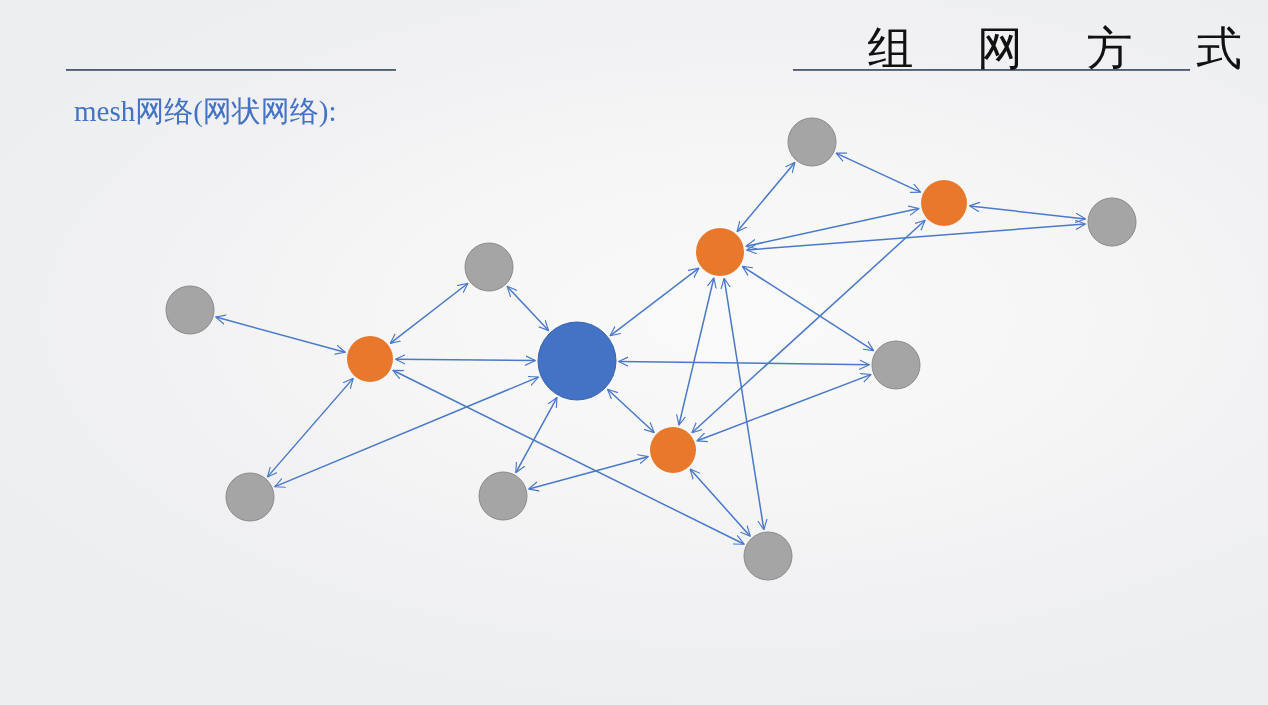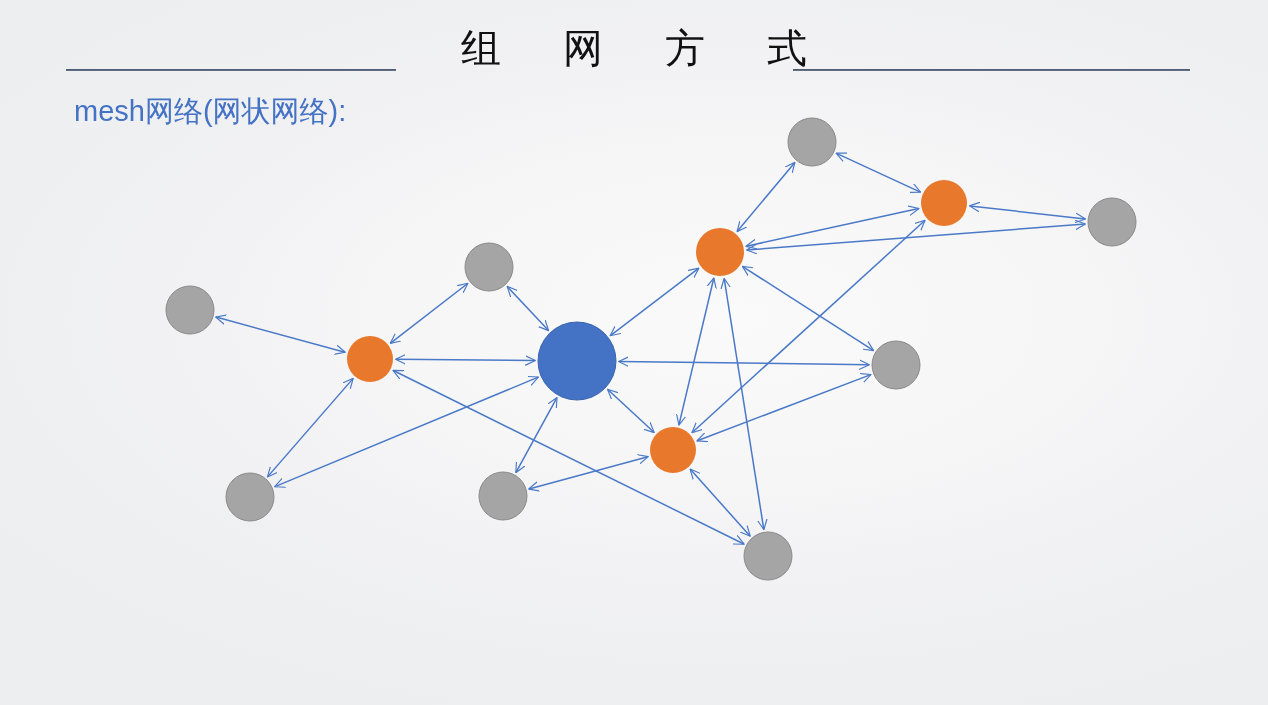--- a/index.html
+++ b/index.html
@@ -38,37 +38,37 @@
     background: linear-gradient(to bottom, #5a6780 0%, #44546a 50%, #7e8798 100%);
   }
   .title-rule.left  { left: 66px;  width: 330px; }
   .title-rule.right { left: 793px; width: 397px; }
 
   #page-title {
     position: absolute;
     left: 0;
     top: 0;
     width: 1268px;
-    text-align: center;
+    text-align: right;
     font-family: "Liberation Serif", "DejaVu Serif", serif;
-    font-size: 40px;
+    font-size: 46px;
     line-height: 70px;
     color: #111112;
     letter-spacing: 26px;
     text-indent: 26px;
     white-space: nowrap;
     font-weight: 400;
   }
 
   
   #subtitle {
     position: absolute;
     left: 74px;
     top: 92px;
-    font-family: Liberation Sans, sans-serif;
+    font-family: Liberation Serif, serif;
     font-size: 29px;
     line-height: 38px;
     color: #4472c4;
     white-space: nowrap;
   }
 
   
   #diagram-wrap {
     position: absolute;
     left: 0;

